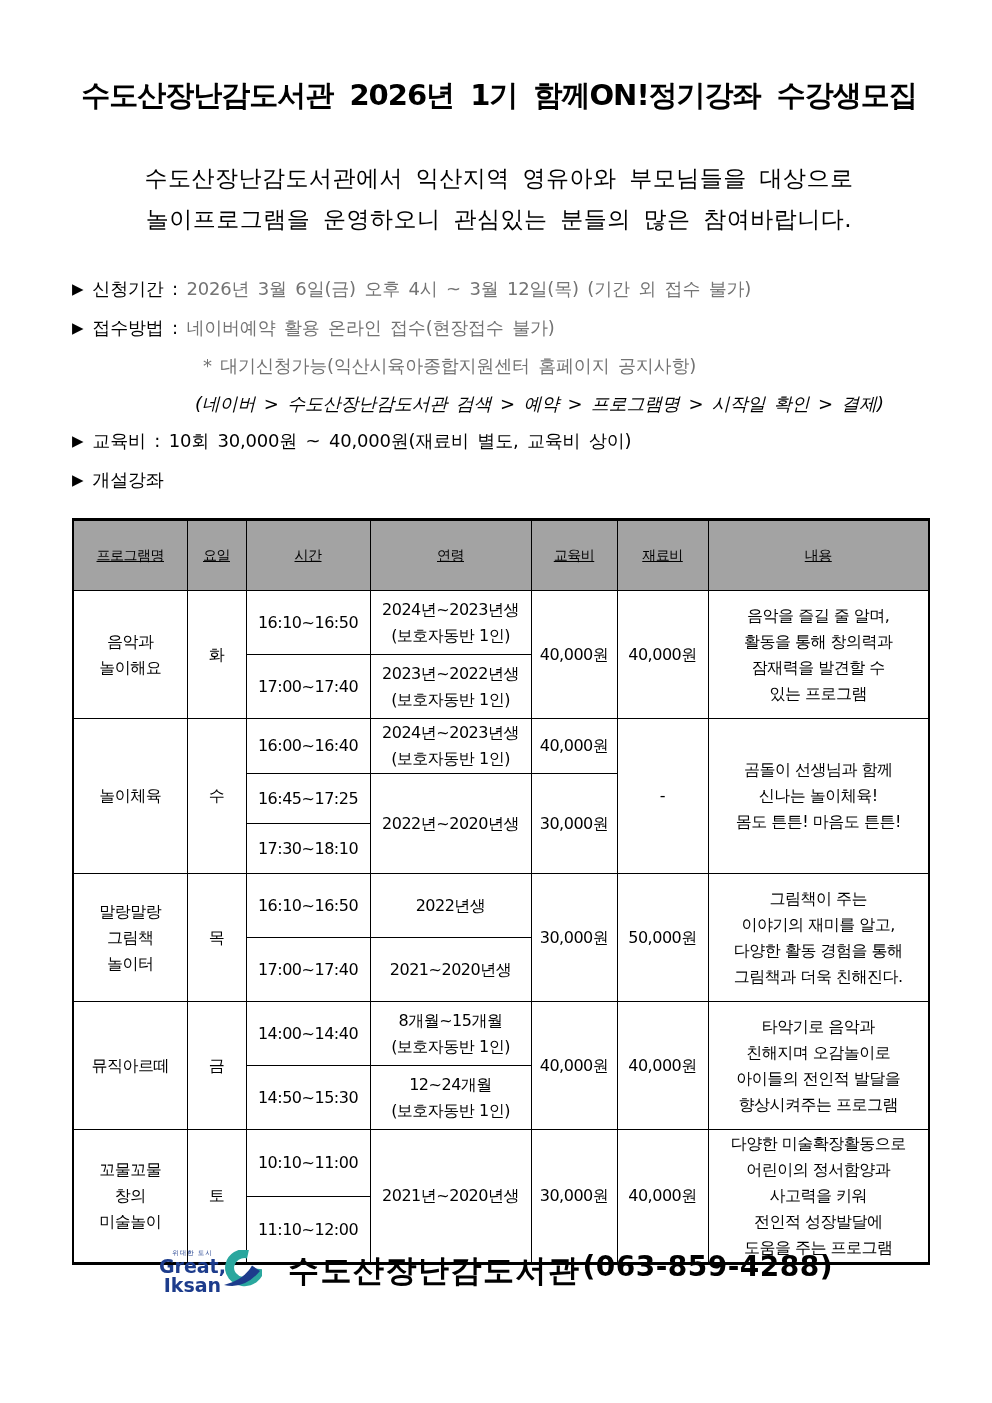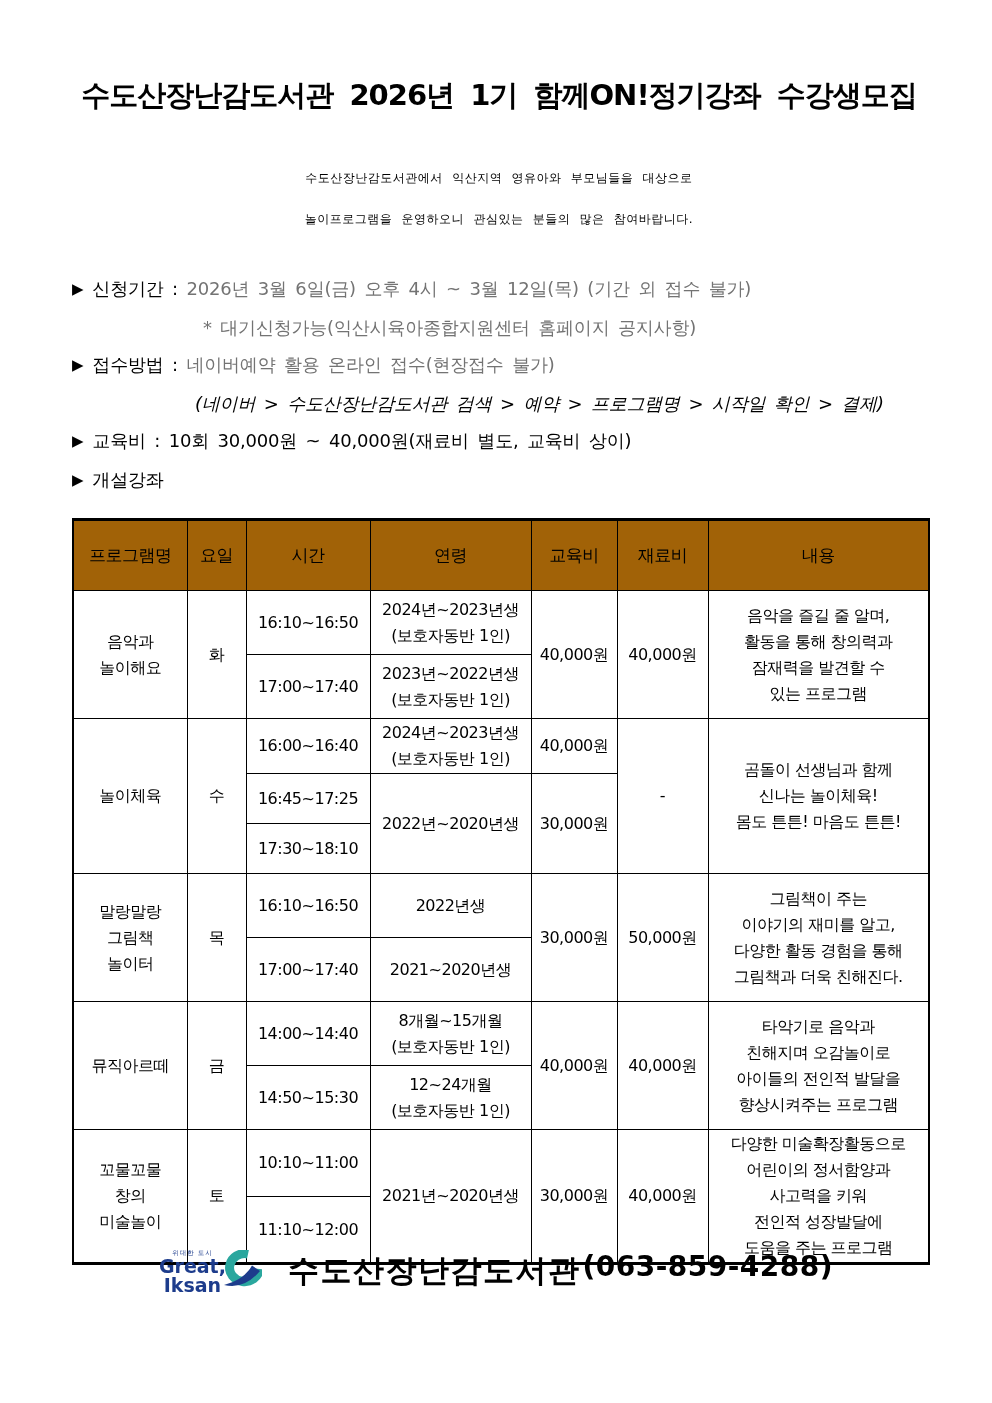--- a/index.html
+++ b/index.html
@@ -20,21 +20,21 @@
     font-weight: bold;
     letter-spacing: -1px;
     word-spacing: 7px;
     white-space: nowrap;
   }
 
   
   .intro {
     margin-top: 42px;
     text-align: center;
-    font-size: 12px;
+    font-size: 23px;
     line-height: 41px;
     letter-spacing: 0.5px;
     word-spacing: 5px;
   }
 
   
   .notices { margin-top: 30px; font-size: 18px; line-height: 37.5px; letter-spacing: -0.2px; word-spacing: 3px; }
   .notice-line { white-space: nowrap; }
   .marker { font-size: 15px; vertical-align: 1px; margin-right: 9px; }
   .red { color: #737373; }
@@ -52,24 +52,25 @@
     border-bottom-width: 3.5px;
   }
   table.courses th, table.courses td {
     border: 1.5px solid #000;
     text-align: center;
     vertical-align: middle;
     font-weight: normal;
     white-space: pre-line;
   }
   table.courses th {
-    background: #a16207;
+    background: #a3a3a3;
     height: 71px;
-    font-size: 17px;
+    font-size: 14px;
     letter-spacing: -0.5px;
+    text-decoration: underline;
   }
   table.courses td { font-size: 16px; line-height: 26px; letter-spacing: -0.5px; }
   td.c-desc { font-size: 15.5px; line-height: 27px; }
   td.c-name { font-size: 16.5px; line-height: 30px; }
 
   
   .footer {
     position: absolute;
     left: 0; top: 1250px; width: 992px;
     display: flex; align-items: flex-start; justify-content: center;
@@ -91,25 +92,25 @@
 
   <div class="intro">
     <div>수도산장난감도서관에서 익산지역 영유아와 부모님들을 대상으로</div>
     <div>놀이프로그램을 운영하오니 관심있는 분들의 많은 참여바랍니다.</div>
   </div>
 
   <div class="notices">
     <div class="notice-line">
       <span class="marker">▶</span><span>신청기간</span><span> : </span><span class="red">2026년 3월 6일(금) 오후 4시 ~ 3월 12일(목) (기간 외 접수 불가)</span>
     </div>
+    <div class="notice-line">
+      <span class="marker">▶</span><span>접수방법</span><span> : </span><span class="red">네이버예약 활용 온라인 접수(현장접수 불가)</span>
+    </div>
     <div class="notice-line indent-1">
       <span class="red">* 대기신청가능(익산시육아종합지원센터 홈페이지 공지사항)</span>
-    </div>
-    <div class="notice-line">
-      <span class="marker">▶</span><span>접수방법</span><span> : </span><span class="red">네이버예약 활용 온라인 접수(현장접수 불가)</span>
     </div>
     <div class="notice-line indent-2">
       <span>(네이버 &gt; 수도산장난감도서관 검색 &gt; 예약 &gt; 프로그램명 &gt; 시작일 확인 &gt; 결제)</span>
     </div>
     <div class="notice-line">
       <span class="marker">▶</span><span>교육비</span><span> : </span><span>10회 30,000원 ~ 40,000원(재료비 별도, 교육비 상이)</span>
     </div>
     <div class="notice-line">
       <span class="marker">▶</span><span>개설강좌</span>
     </div>

